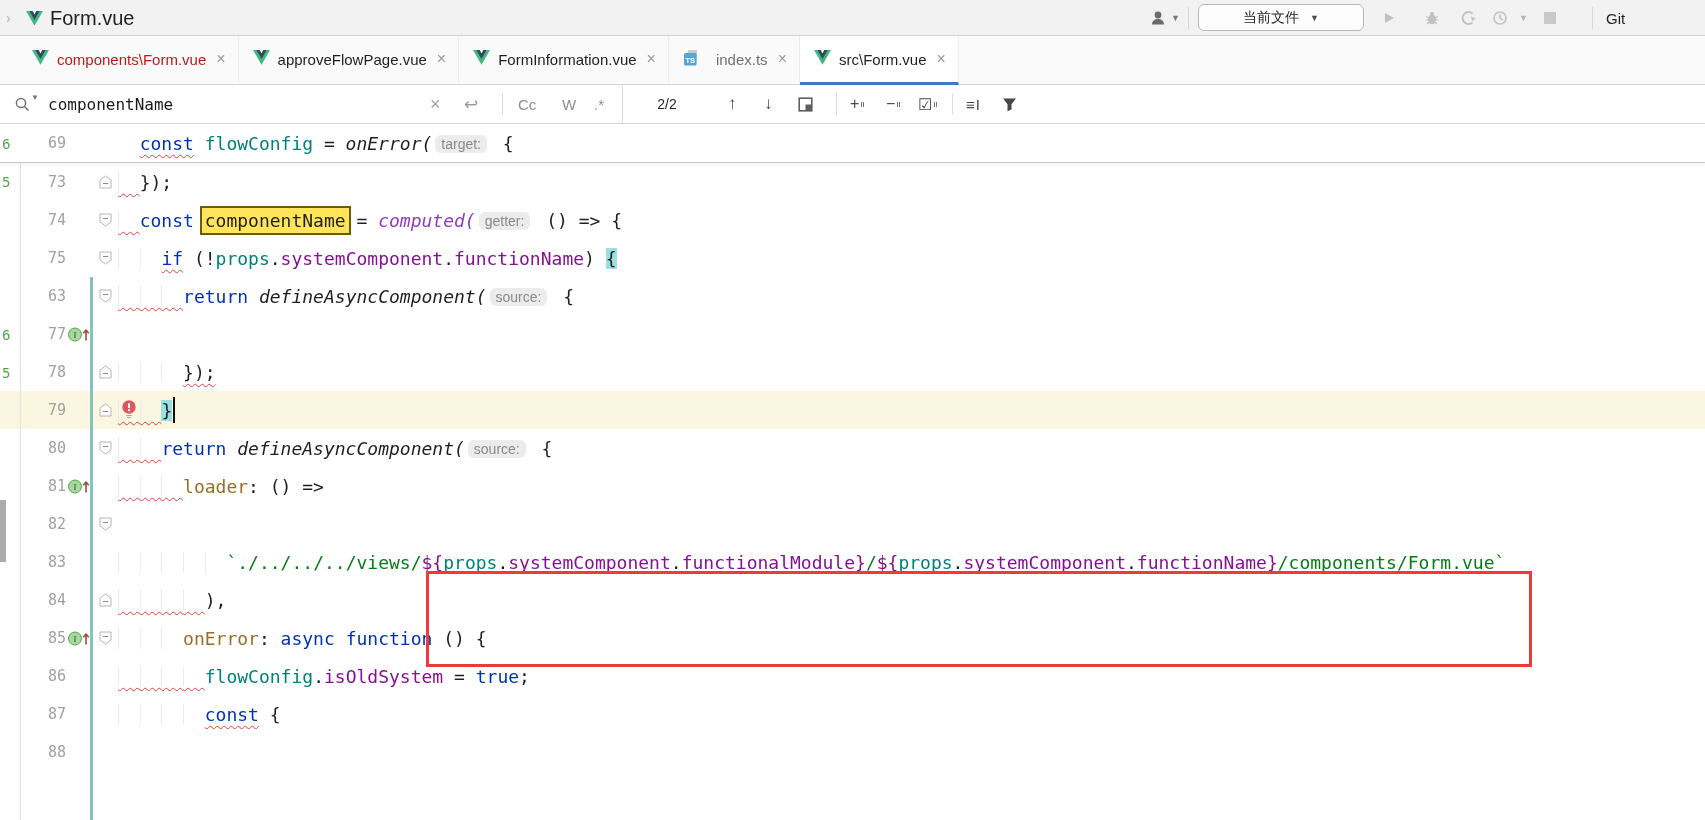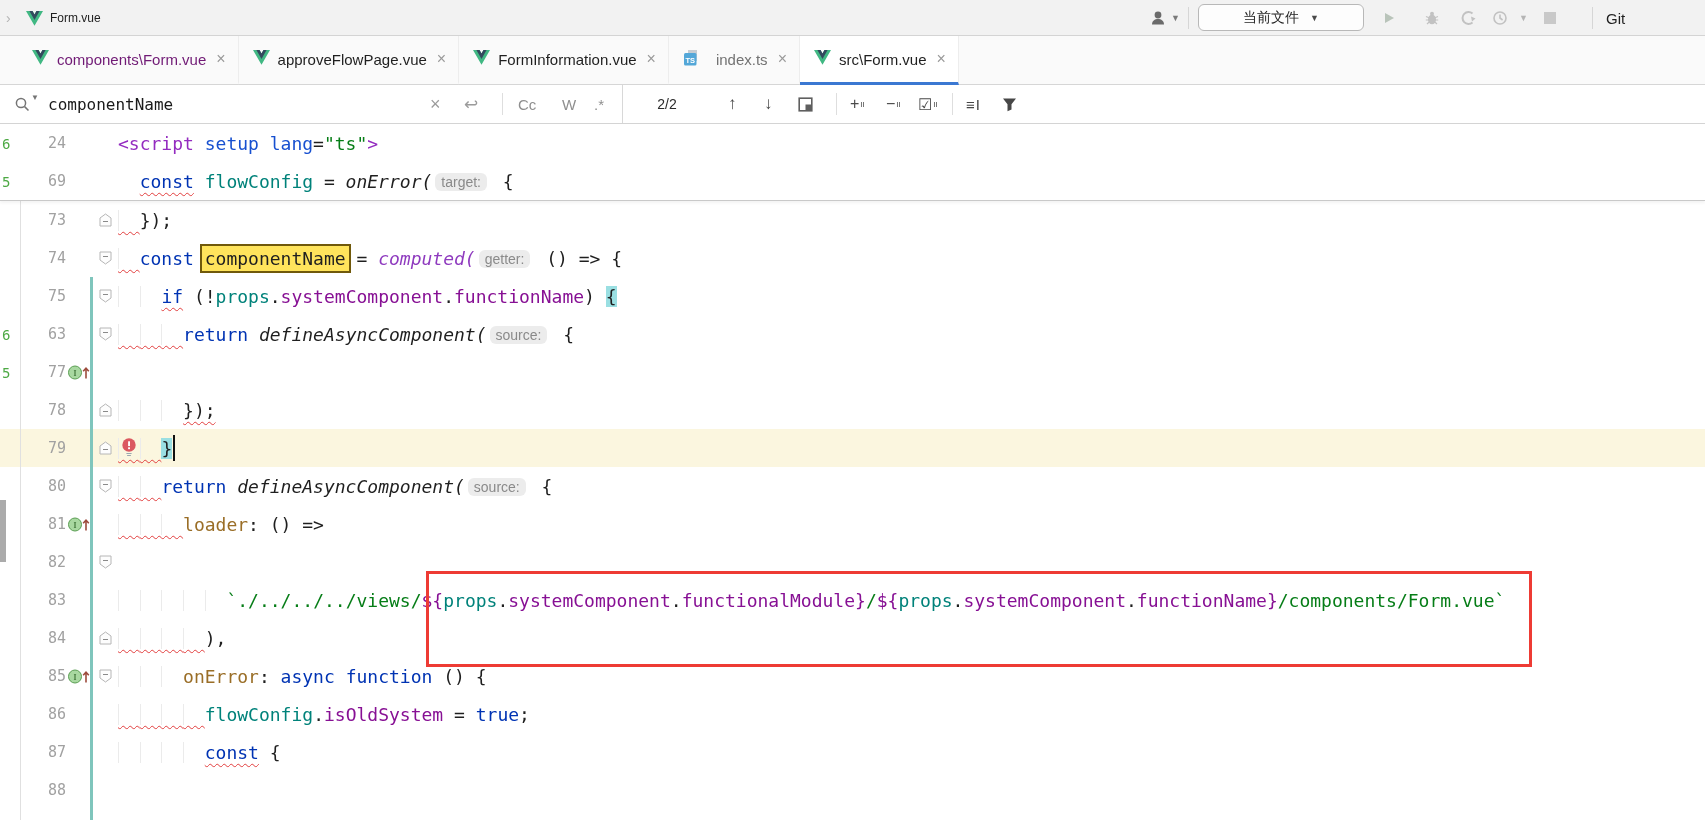--- a/index.html
+++ b/index.html
@@ -7,21 +7,21 @@
   #app {
     position:relative; width:1705px; height:820px; overflow:hidden;
     background:#fff; font-family:"Liberation Sans",sans-serif; color:#1f1f1f;
   }
   
   #titlebar { position:absolute; left:0; top:0; width:1705px; height:36px;
     background:#f2f2f2; border-bottom:1px solid #d4d4d4; }
   .tb-abs { position:absolute; top:0; height:36px; display:flex; align-items:center; }
   #tb-chevron { left:6px; color:#b4b4b4; font-size:14px; }
   #tb-vue { left:26px; }
-  #tb-file { left:50px; font-size:12px; color:#1f1f1f; }
+  #tb-file { left:50px; font-size:20px; color:#1f1f1f; }
   #tb-user { left:1150px; }
   .tb-caret { color:#7a7a7a; font-size:9px; margin-left:3px; }
   .tb-caret.dis { color:#b5b5b5; }
   .tb-sep { position:absolute; top:7px; width:1px; height:22px; background:#d6d6d6; }
   #tb-combo { left:1198px; top:4px; height:27px; width:166px; background:#fdfdfd;
     border:1px solid #b8b8b8; border-radius:6px; display:flex; align-items:center;
     justify-content:center; gap:8px; font-size:14px; color:#1f1f1f; }
   #tb-play { left:1382px; } #tb-bug { left:1424px; } #tb-cov { left:1460px; }
   #tb-clock { left:1492px; } #tb-clock-caret { left:1516px; } #tb-stop { left:1544px; }
   #tb-git { left:1606px; font-size:15px; color:#1f1f1f; }
@@ -148,21 +148,21 @@
     <span class="tb-sep" style="left:1592px"></span>
     <span id="tb-git" class="tb-abs">Git</span>
   </div>
 
   <div id="tabbar">
       <div class="tab">
         <span><svg width="17" height="15" viewBox="0 0 24 21">
             <path fill="#41B883" d="M14.8 0L12 4.8 9.2 0H0l12 20.8L24 0z"></path>
             <path fill="#34495E" d="M14.8 0L12 4.8 9.2 0H4.8L12 12.5 19.2 0z"></path>
           </svg></span>
-        <span style="color: #701a75;">components\Form.vue</span>
+        <span style="color: #b91c1c;">components\Form.vue</span>
         <span class="tab-close">×</span>
       </div>
       <div class="tab">
         <span><svg width="17" height="15" viewBox="0 0 24 21">
             <path fill="#41B883" d="M14.8 0L12 4.8 9.2 0H0l12 20.8L24 0z"></path>
             <path fill="#34495E" d="M14.8 0L12 4.8 9.2 0H4.8L12 12.5 19.2 0z"></path>
           </svg></span>
         <span style="color: rgb(31, 31, 31);">approveFlowPage.vue</span>
         <span class="tab-close">×</span>
       </div>
@@ -227,26 +227,20 @@
     <span id="sb-funnel" class="sb-abs">
       <svg width="15" height="15">
           <path d="M1 1.5h13L9.5 7.2v5.3l-4 1.8V7.2z" fill="#474747"></path>
         </svg>
     </span>
   </div>
 
   <div id="editor">
     <div id="sticky">
         <div class="row">
-          <span class="ln">24</span>
-          <span class="gimpl"></span>
-          <span class="gfold"></span>
-          <span class="code"><span class="tag">&lt;script</span><span class="txt"> </span><span class="attr">setup</span><span class="txt"> </span><span class="attr">lang</span><span class="txt">=</span><span class="str">"ts"</span><span class="tag">&gt;</span></span>
-        </div>
-        <div class="row">
           <span class="ln">69</span>
           <span class="gimpl"></span>
           <span class="gfold"></span>
           <span class="code"><span>  </span><span class="kw sq">const</span><span class="txt"> </span><span class="var">flowConfig</span><span class="txt"> = </span><span class="fn">onError(</span><span class="hint">target:</span><span class="txt"> {</span></span>
         </div>
       </div>
     <div id="codeRows">
         <div class="row">
           <span class="ln">73</span>
           <span class="gimpl"></span>

